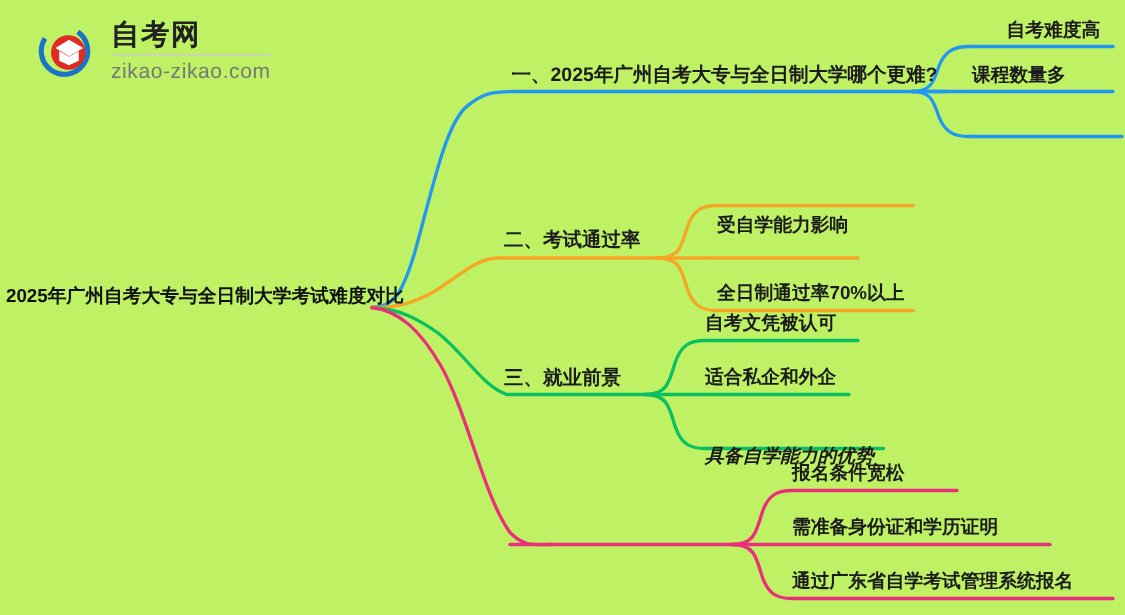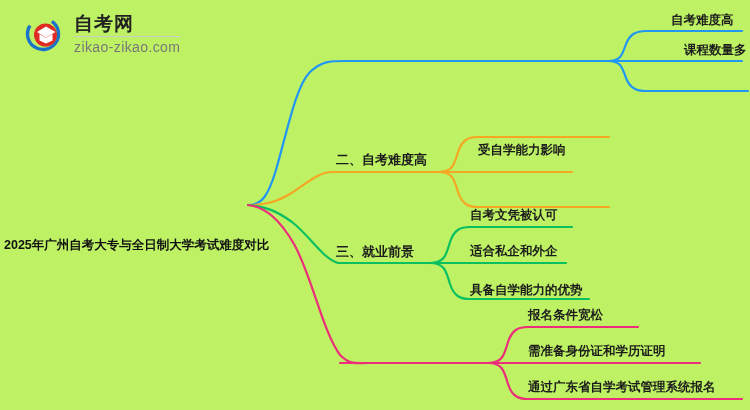--- a/index.html
+++ b/index.html
@@ -66,21 +66,20 @@
   .node {
     position: absolute;
     white-space: nowrap;
     color: #1c1c1c;
     line-height: 1.1;
   }
   .node.root {
     font-size: 12.5px;
     font-weight: 700;
     color: #111111;
-    margin-top: 48px;
   }
   .node.branch {
     font-size: 13px;
     font-weight: 700;
     color: #1c1c1c;
   }
   .node.leaf {
     font-size: 12.5px;
     font-weight: 700;
     color: #1c1c1c;
@@ -151,28 +150,30 @@
         <path d="M520,363 L700,363"></path>
         <path d="M488,363 C502,363 504,370 508,384 C512,396 518,399 528,399"></path>
         <path d="M528,399 L742,399"></path>
       </g>
 
     </g>
   </svg>
 
   <div class="node root" style="left:4px; top:191px;">2025年广州自考大专与全日制大学考试难度对比</div>
 
+  <div class="node branch" style="left:341px; top:43px;">一、2025年广州自考大专与全日制大学哪个更难?</div>
   <div class="node leaf" style="left:671px; top:14px;">自考难度高</div>
-  <div class="node leaf" style="left:648px; top:44px;margin-left:36px;">课程数量多</div>
+  <div class="node leaf" style="left:648px; top:44px;">课程数量多</div>
 
-  <div class="node branch" style="left:336px; top:153px;">二、自考难度高</div>
+  <div class="node branch" style="left:336px; top:153px;">二、考试通过率</div>
   <div class="node leaf" style="left:478px; top:144px;">受自学能力影响</div>
+  <div class="node leaf" style="left:478px; top:189px;">全日制通过率70%以上</div>
 
   <div class="node branch" style="left:336px; top:245px;">三、就业前景</div>
   <div class="node leaf" style="left:470px; top:209px;">自考文凭被认可</div>
   <div class="node leaf" style="left:470px; top:245px;">适合私企和外企</div>
-  <div class="node leaf" style="left:470px; top:284px;">具备自学能力的优势</div>
+  <div class="node leaf" style="left:470px; top:298px;font-style:italic;">具备自学能力的优势</div>
 
   <div class="node leaf" style="left:528px; top:309px;">报名条件宽松</div>
   <div class="node leaf" style="left:528px; top:345px;">需准备身份证和学历证明</div>
   <div class="node leaf" style="left:528px; top:381px;">通过广东省自学考试管理系统报名</div>
 
 </div>
 
 </body></html>

